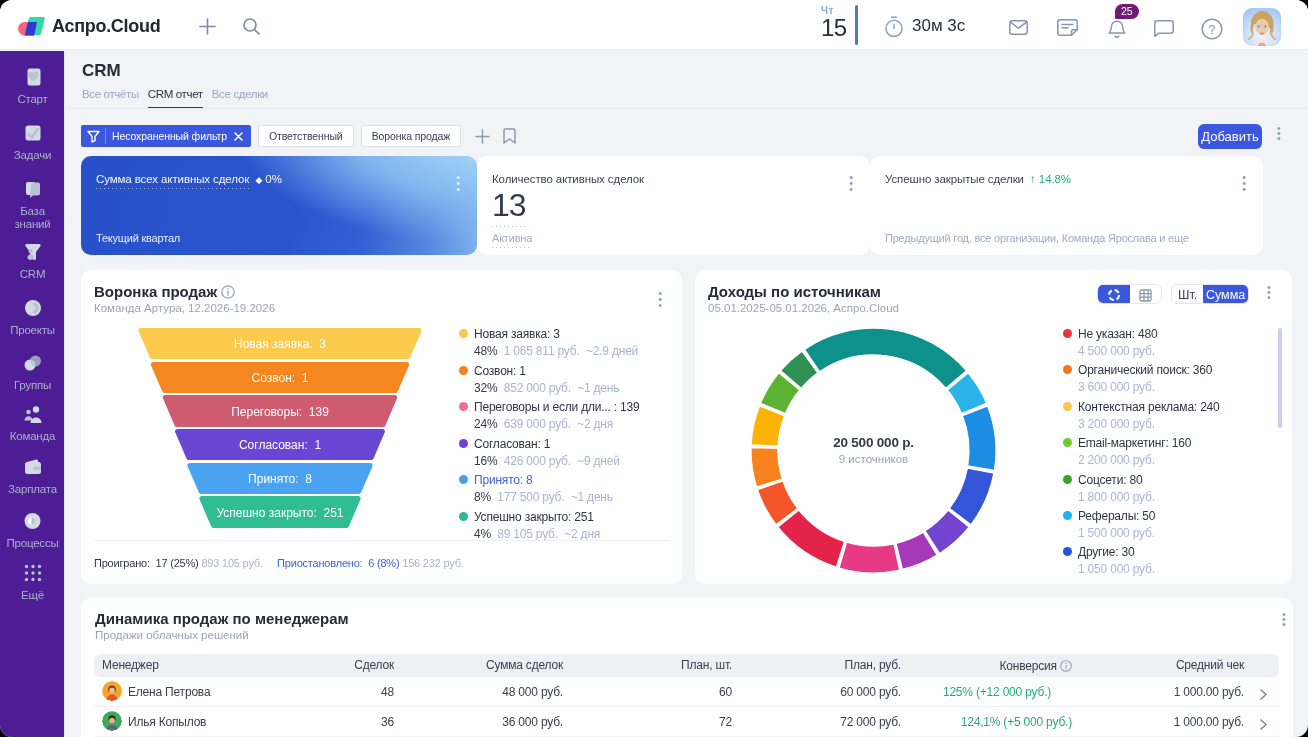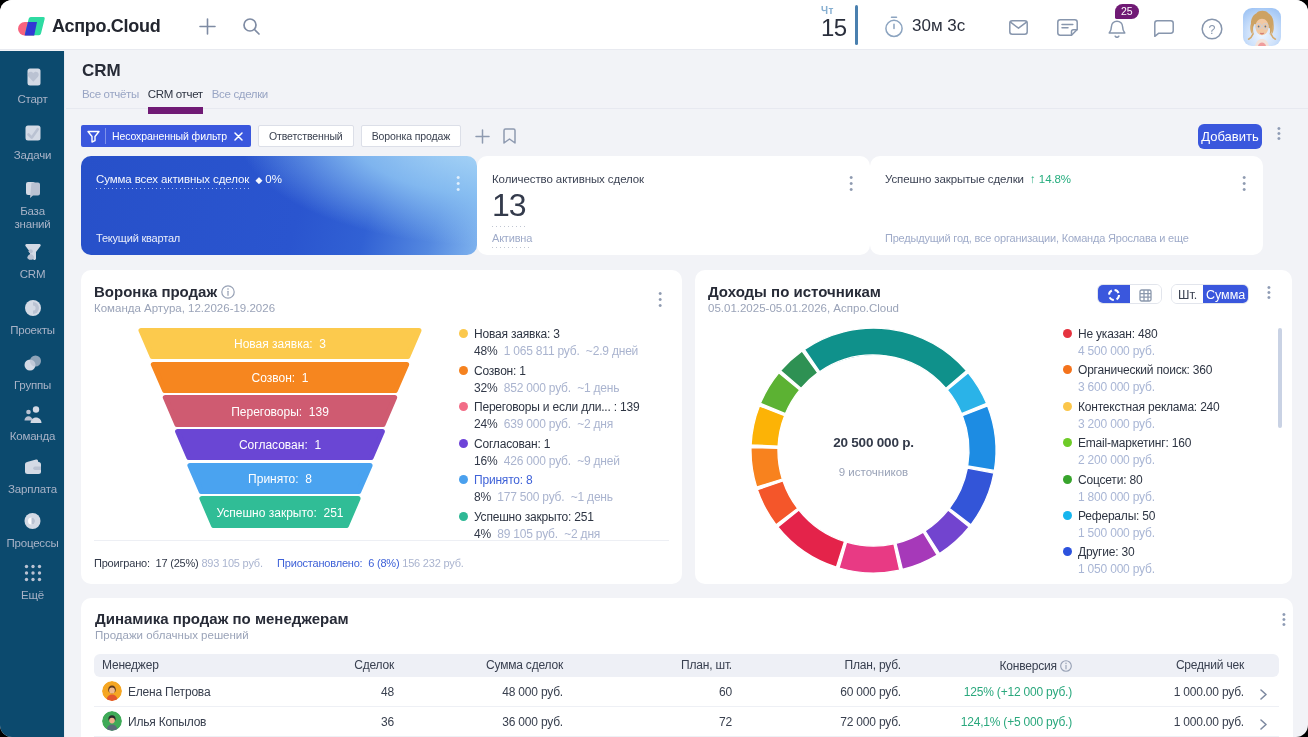--- a/index.html
+++ b/index.html
@@ -12,31 +12,31 @@
 .brand { position:absolute; left:52px; top:16px; font-size:18px; font-weight:700; color:#23262f; letter-spacing:-0.3px; }
 .tb-ic { position:absolute; top:0; }
 .daywrap { position:absolute; left:821px; top:5px; }
 .dw-d { font-size:10px; color:#85aed0; font-weight:700; letter-spacing:.5px; }
 .dw-n { font-size:24px; color:#2a2f3c; margin-top:-2px; letter-spacing:-.5px; }
 .dbar { position:absolute; left:855px; top:5px; width:3px; height:40px; background:#4a80af; border-radius:2px; }
 .timertxt { position:absolute; left:912px; top:16px; font-size:17px; color:#2a2f3c; }
 .badge25 { position:absolute; left:1115px; top:4px; background:#701a75; color:#fff; font-size:10.5px; border-radius:8px 8px 8px 2px; padding:1px 6px 2px; font-weight:400; z-index:2; }
 .avatar { position:absolute; left:1243px; top:8px; width:38px; height:38px; border-radius:9px; overflow:hidden; }
 
-.side { position:absolute; left:0; top:51px; width:65px; height:686px; background:#0c4a6e; border-right:1px solid #e9ebf1; z-index:4; }
+.side { position:absolute; left:0; top:51px; width:65px; height:686px; background:#4c1d95; border-right:1px solid #e9ebf1; z-index:4; }
 .sitem { position:absolute; left:0; width:65px; text-align:center; }
 .sitem .lab { font-size:11.5px; color:#a9b3c7; margin-top:5px; line-height:13px; letter-spacing:-0.2px; }
 .sitem svg { display:block; margin:0 auto; }
 
 .main { position:absolute; left:66px; top:51px; width:1242px; height:686px; }
 .phead { position:absolute; left:0; top:0; width:1242px; height:58px; border-bottom:1px solid #e7e9f0; }
 .phead h1 { position:absolute; left:16px; top:10px; font-size:17px; font-weight:700; color:#272b37; }
 .tabs { position:absolute; left:16px; top:37px; font-size:11.5px; letter-spacing:-0.35px; }
 .tab { display:inline-block; margin-right:9px; color:#99a5c4; padding-bottom:7px; }
-.tab.act { color:#2e3442; border-bottom:7px solid #701a75; }
+.tab.act { color:#2e3442; border-bottom:1px solid #701a75; }
 
 .frow { position:absolute; left:15px; top:73px; height:25px; width:1212px; display:flex; gap:7px; }
 .fpill { position:relative; top:1px; height:22px; border-radius:2px; font-size:10.5px; letter-spacing:-0.1px; display:flex; align-items:center; white-space:nowrap; }
 .fpill.blue { left:0; background:#3a57dd; color:#fff; padding:0 8px 0 0; }
 .fpill.white { background:#fff; border:1px solid #dcdfe8; color:#3a4150; padding:0 10px; }
 .fdiv { width:1px; height:16px; background:rgba(255,255,255,.35); margin:0 6px 0 5px; }
 .addbtn { position:absolute; left:1117px; top:0; width:64px; height:25px; background:#3a57dd; border-radius:6px; color:#fff; font-size:13px; text-align:center; line-height:25px; }
 .vdots { color:#8e9aaf; letter-spacing:0; }
 
 .mrow { position:absolute; left:15px; top:105px; width:1212px; height:99px; display:flex; }
@@ -65,21 +65,21 @@
 .ffoot { position:absolute; left:13px; top:287px; font-size:11px; letter-spacing:-0.2px; color:#323949; }
 .ffoot .gv { color:#aab4cf; } .ffoot .bl { color:#3f62d8; }
 .fdivider { position:absolute; left:13px; top:270px; width:575px; height:1px; background:#edeff4; }
 
 .dleg { position:absolute; left:368px; top:52px; }
 .dli { position:absolute; left:0; width:210px; }
 .dli .l1 { font-size:12px; letter-spacing:-0.2px; color:#2e3543; }
 .dli .l2 { font-size:12px; letter-spacing:-0.2px; color:#a9b6d5; margin-top:3px; }
 .dcenter { position:absolute; left:48px; top:165px; width:261px; text-align:center; }
 .dcenter .big { font-size:13.5px; font-weight:700; color:#333a49; letter-spacing:-0.2px; }
-.dcenter .small { font-size:11.5px; color:#9aa3b8; margin-top:16px; }
+.dcenter .small { font-size:11.5px; color:#9aa3b8; margin-top:3px; }
 .scrollbar { position:absolute; left:583px; top:58px; width:4px; height:100px; background:#c9d2e4; border-radius:2px; }
 .tgl { position:absolute; top:14px; height:20px; display:flex; border-radius:6px; overflow:hidden; border:1px solid #e2e5ec; }
 .tgl .seg { height:20px; display:flex; align-items:center; justify-content:center; font-size:12.5px; }
 .tgl .seg.on { background:#3a57dd; color:#fff; }
 .tgl .seg.off { background:#fff; color:#3a4150; }
 
 .tcard { position:absolute; left:15px; top:547px; width:1212px; height:200px; border-radius:10px 10px 0 0; background:#fff; }
 .tcard .ctitle { left:14px; top:12px; }
 .tcard .csub { left:14px; top:31px; }
 .thead { position:absolute; left:13px; top:56px; width:1185px; height:23px; background:#eef0f6; border-radius:6px; }
@@ -446,21 +446,21 @@
               <circle cx="10" cy="10" r="10" fill="#f5a623"></circle>
               <path d="M10 4.5c2.3 0 3.8 1.7 3.8 4 0 .9-.2 1.8-.6 2.5l-3.2 1.4-3.2-1.4c-.4-.7-.6-1.6-.6-2.5 0-2.3 1.5-4 3.8-4Z" fill="#5d3a1f"></path>
               <circle cx="10" cy="9.5" r="2.9" fill="#f0b98e"></circle>
               <path d="M4.5 18.2c.7-3 2.9-4.7 5.5-4.7s4.8 1.7 5.5 4.7a10 10 0 0 1-11 0Z" fill="#e4572e"></path>
             </svg></span>
         <span class="td" style="left:34px;top:8px">Елена Петрова</span>
         <span class="td" style="left:200px;width:100px;text-align:right;top:8px">48</span>
         <span class="td" style="left:319px;width:150px;text-align:right;top:8px">48 000 руб.</span>
         <span class="td" style="left:488px;width:150px;text-align:right;top:8px">60</span>
         <span class="td" style="left:657px;width:150px;text-align:right;top:8px">60 000 руб.</span>
-        <span class="td green" style="left:828px;width:150px;text-align:right;top:8px">125% (+12 000 руб.)</span>
+        <span class="td green" style="left:828px;width:150px;text-align:center;top:8px">125% (+12 000 руб.)</span>
         <span class="td" style="left:1000px;width:150px;text-align:right;top:8px">1 000.00 руб.</span>
         <span class="chev"><svg width="7" height="11" viewBox="0 0 7 11" fill="none" stroke="#7d89a0" stroke-width="1.6" stroke-linecap="round" stroke-linejoin="round">
               <path d="M1 1l5 4.5L1 10"></path>
             </svg></span>
       </div>
       <div class="trow" style="top:109px;height:30px">
         <span class="tava"><svg width="20" height="20" viewBox="0 0 20 20">
               <circle cx="10" cy="10" r="10" fill="#3faa58"></circle>
               <path d="M10 4.2c2.2 0 3.6 1.5 3.6 3.7 0 .6-.1 1.2-.3 1.7H6.7a4.8 4.8 0 0 1-.3-1.7c0-2.2 1.4-3.7 3.6-3.7Z" fill="#2b2b2b"></path>
               <circle cx="10" cy="9.6" r="2.8" fill="#eeb08c"></circle>

